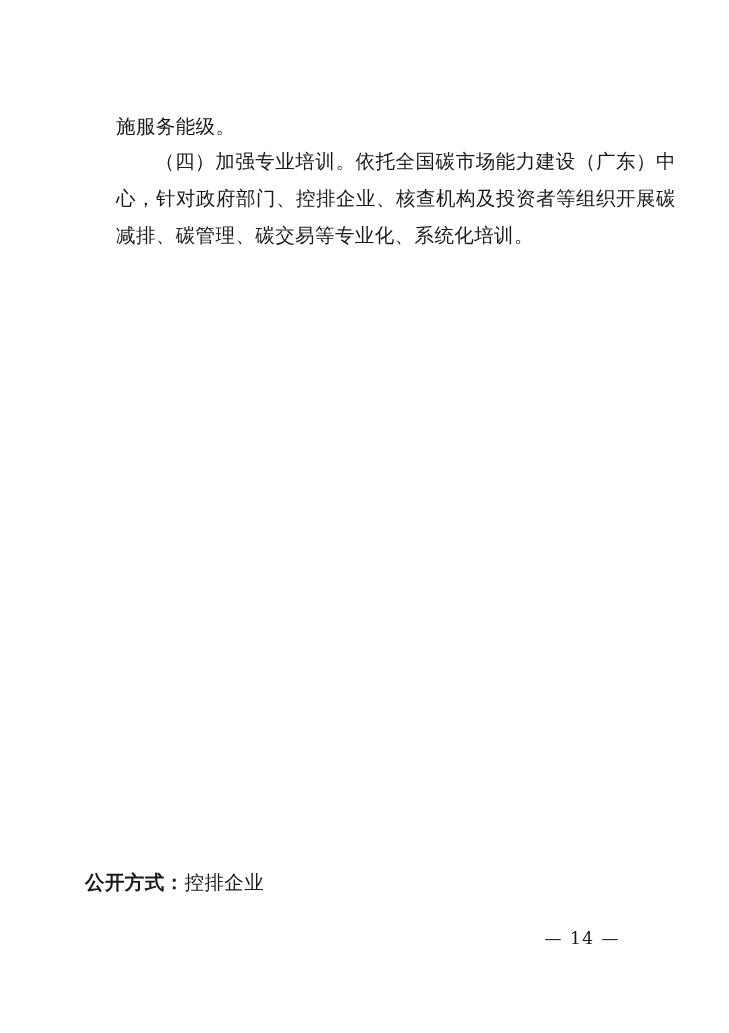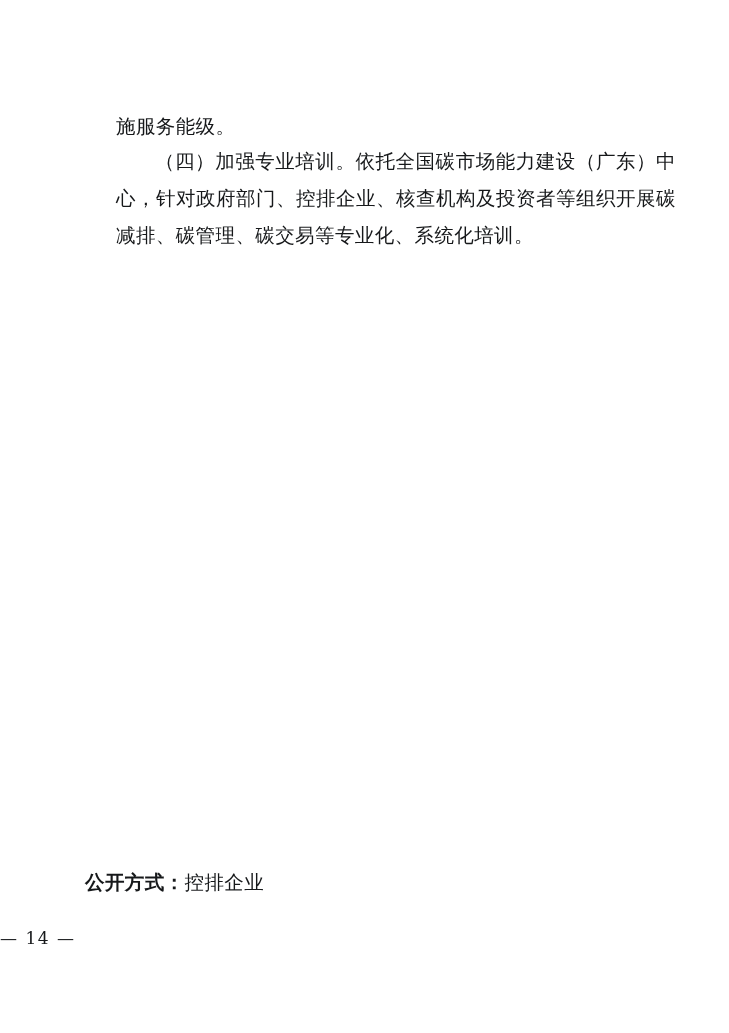--- a/index.html
+++ b/index.html
@@ -57,21 +57,21 @@
     font-weight: bold;
   }
   .disclosure .value {
     font-weight: normal;
   }
   .page-number {
     position: absolute;
     left: 0;
     top: 928px;
     width: 620px;
-    text-align: left;
+    text-align: right;
     font-size: 17px;
     letter-spacing: 1.5px;
     color: #16181a;
   }
 </style>
 </head>
 <body>
 
 <div class="page">
 

